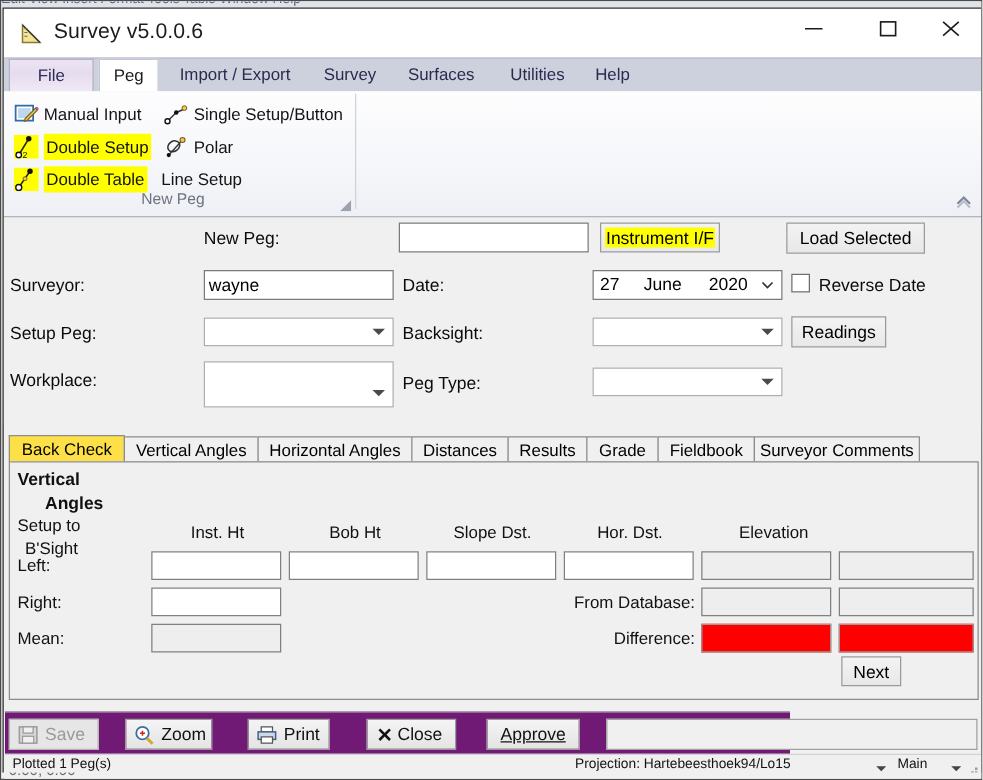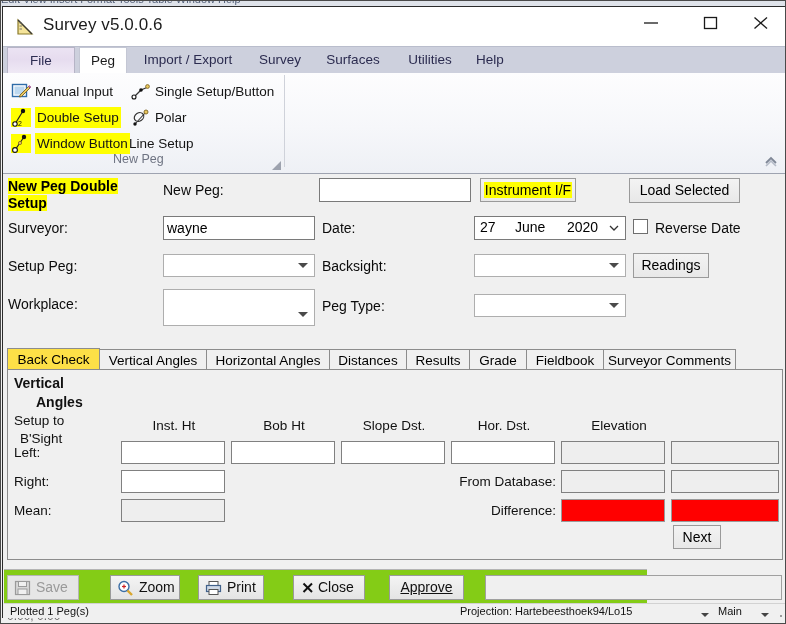--- a/index.html
+++ b/index.html
@@ -302,23 +302,22 @@
     box-sizing: border-box;
   }
   .cell.ro { background: #eeeeee; }
   .cell.err { background: #ff0000; border: 1px solid #9a9a9a; }
 
   
   .bottombar {
     position: absolute;
     left: 1px; top: 562px;
     width: 628px; height: 34px;
-    background: #84cc16;
+    background: #701a75;
     border-top: 1px solid #b4b4b4;
-    padding-left: 15px;
   }
   .tbtn {
     position: absolute;
     top: 5px;
     height: 25px;
     background: linear-gradient(to bottom, #f4f4f4 0%, #e4e4e4 100%);
     border: 1px solid #9a9a9a;
     box-sizing: border-box;
     font-size: 14px;
     color: #101010;
@@ -459,21 +458,21 @@
       <div class="ritem" style="left:6px; top:60px;">
         <span class="ico">
           <svg width="20" height="19" viewBox="0 0 20 19">
             <rect x="0" y="0" width="20" height="19" fill="#ffff00"></rect>
             <line x1="4" y1="16" x2="13" y2="3" stroke="#222" stroke-width="1.2"></line>
             <circle cx="13" cy="3" r="2.2" fill="#111"></circle>
             <circle cx="4" cy="16" r="2.4" fill="#fff" stroke="#111" stroke-width="1.1"></circle>
             <circle cx="9" cy="9" r="1.6" fill="#e9c85e" stroke="#7a6020" stroke-width="0.8"></circle>
           </svg>
         </span>
-        <span class="lbl hl">Window Button</span>
+        <span class="lbl hl">Double Table</span>
       </div>
 
       <div class="ritem" style="left:126px; top:8px;">
         <span class="ico">
           <svg width="20" height="19" viewBox="0 0 20 19">
             <line x1="3" y1="15" x2="10" y2="8" stroke="#333" stroke-width="1.2"></line>
             <line x1="10" y1="8" x2="17" y2="5" stroke="#333" stroke-width="1.2"></line>
             <circle cx="3" cy="15" r="2" fill="#fff" stroke="#111" stroke-width="1.1"></circle>
             <circle cx="10" cy="8" r="1.8" fill="#111"></circle>
             <circle cx="16.5" cy="4.5" r="1.9" fill="#e9c85e" stroke="#7a6020" stroke-width="0.8"></circle>
@@ -509,24 +508,20 @@
       <div class="ribbon-collapse">
         <svg width="16" height="16" viewBox="0 0 16 16">
           <polyline points="3,9 8,4 13,9" fill="none" stroke="#7f8796" stroke-width="1.8"></polyline>
           <polyline points="3,12 8,7 13,12" fill="none" stroke="#b5bbc7" stroke-width="1.6"></polyline>
         </svg>
       </div>
     </div>
 
     <div class="form">
 
-      <div class="ftitle" style="left:5px; top:4px; width:145px;">
-        <span>New Peg Double</span><br>
-        <span>Setup</span>
-      </div>
 
       <div class="flabel" style="left:160px; top:8px;">New Peg:</div>
       <input class="tbox" style="left: 316px; top: 4px; width: 152px; height: 24px;" value="">
       <div class="btn hl-lbl" style="left:477px; top:4px; width:96px; height:24px; line-height:22px;">
         <span>Instrument I/F</span>
       </div>
       <div class="btn" style="left:626px; top:4px; width:111px; height:25px; line-height:23px;">Load Selected</div>
 
       <div class="flabel" style="left:5px; top:46px;">Surveyor:</div>
       <input class="tbox" style="left: 160px; top: 42px; width: 152px; height: 24px;" value="wayne">
@@ -619,21 +614,21 @@
         <span class="tico">
           <svg width="17" height="16" viewBox="0 0 17 16">
             <rect x="1.5" y="1.5" width="14" height="13" fill="#d8d8d8" stroke="#9a9a9a" stroke-width="1.2"></rect>
             <rect x="4.5" y="1.5" width="8" height="5" fill="#f0f0f0" stroke="#9a9a9a" stroke-width="1"></rect>
             <rect x="4" y="9" width="9" height="5.5" fill="#f0f0f0" stroke="#9a9a9a" stroke-width="1"></rect>
           </svg>
         </span>
         <span class="tlbl">Save</span>
       </div>
 
-      <div class="tbtn" style="left:106px; width:70px;">
+      <div class="tbtn" style="left:96px; width:70px;">
         <span class="tico">
           <svg width="17" height="16" viewBox="0 0 17 16">
             <circle cx="7" cy="6.5" r="5" fill="#ffffff" stroke="#3b6ea5" stroke-width="1.4"></circle>
             <line x1="5" y1="6.5" x2="9" y2="6.5" stroke="#cc2222" stroke-width="1.2"></line>
             <line x1="7" y1="4.5" x2="7" y2="8.5" stroke="#cc2222" stroke-width="1.2"></line>
             <line x1="10.5" y1="10.5" x2="15" y2="15" stroke="#d9a62e" stroke-width="2.4"></line>
           </svg>
         </span>
         <span class="tlbl">Zoom</span>
       </div>

